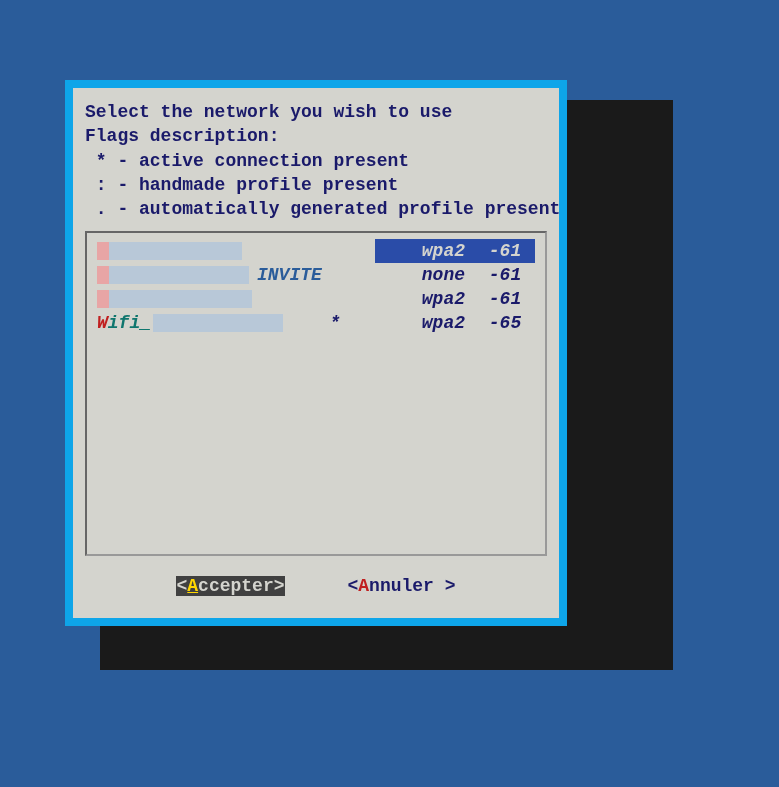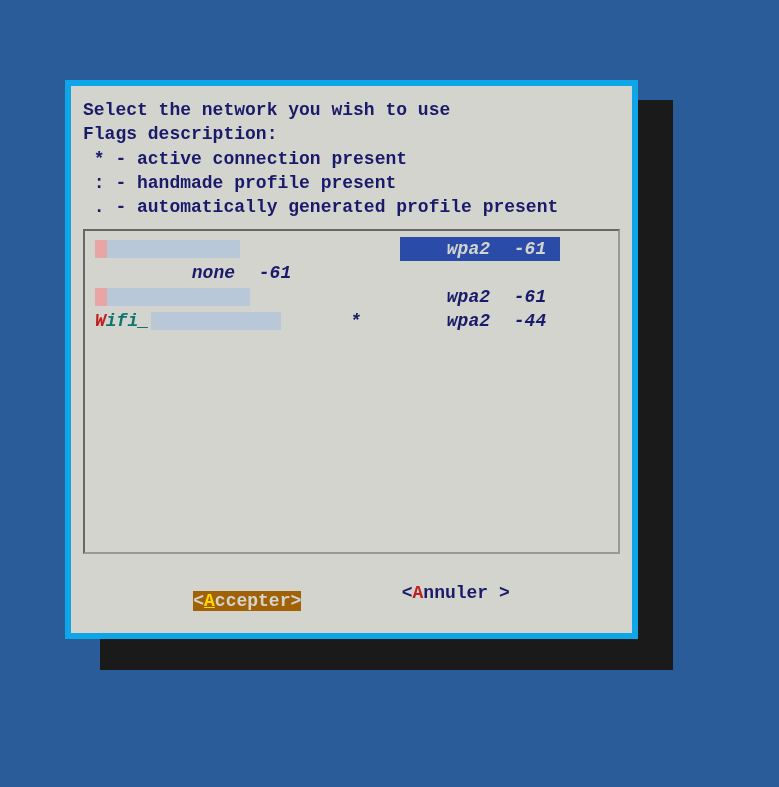--- a/index.html
+++ b/index.html
@@ -22,23 +22,23 @@
       position: absolute;
       top: 100px;
       left: 100px;
       width: 573px;
       height: 570px;
       background-color: #1a1a1a;
     }
     
     .dialog {
       position: relative;
-      width: 573px;
+      width: 502px;
       background-color: #d4d4ce;
-      border: 6px solid #0ea5e9;
+      border: 8px solid #0ea5e9;
       padding: 12px;
       color: #1a1a6a;
     }
     
     .header-text {
       font-weight: bold;
       line-height: 1.35;
       margin-bottom: 10px;
       white-space: pre;
     }
@@ -136,23 +136,22 @@
     .btn {
       font-family: inherit;
       font-size: inherit;
       font-weight: bold;
       border: none;
       cursor: pointer;
       padding: 0;
     }
     
     .btn-accept {
-      background-color: #a16207;
+      background-color: #404040;
       color: #d4d4ce;
-      margin-top: 17px;
     }
     
     .btn-accept .hotkey {
       color: #ffd700;
       text-decoration: underline;
     }
     
     .btn-cancel {
       background-color: transparent;
       color: #1a1a6a;
@@ -183,20 +182,24 @@
         <span class="blur-ssid blur-w1"></span>
       </div>
       <div class="flag-col"></div>
       <div class="right-block">
         <div class="security-col">wpa2</div>
         <div class="signal-col">-61</div>
       </div>
     </div>
 
     <div class="network-row">
+      <div class="ssid-col">
+        <span class="blur-ssid blur-w2"></span>
+          <span class="invite-text">INVITE</span>
+      </div>
       <div class="flag-col"></div>
       <div class="right-block">
         <div class="security-col">none</div>
         <div class="signal-col">-61</div>
       </div>
     </div>
 
     <div class="network-row">
       <div class="ssid-col">
         <span class="blur-ssid blur-w3"></span>
@@ -210,21 +213,21 @@
 
     <div class="network-row">
       <div class="ssid-col">
         <span class="red-initial">W</span>
           <span class="wifi-prefix">ifi_</span>
           <span class="blur-tail"></span>
       </div>
       <div class="flag-col">*</div>
       <div class="right-block">
         <div class="security-col">wpa2</div>
-        <div class="signal-col">-44</div>
+        <div class="signal-col">-65</div>
       </div>
     </div>
 
   </div>
 
   <div class="button-row">
     <button class="btn btn-accept"><span>&lt;</span><span class="hotkey">A</span><span>ccepter&gt;</span></button>
     <button class="btn btn-cancel"><span>&lt;</span><span class="hotkey">A</span><span>nnuler &gt;</span></button>
   </div>
 

